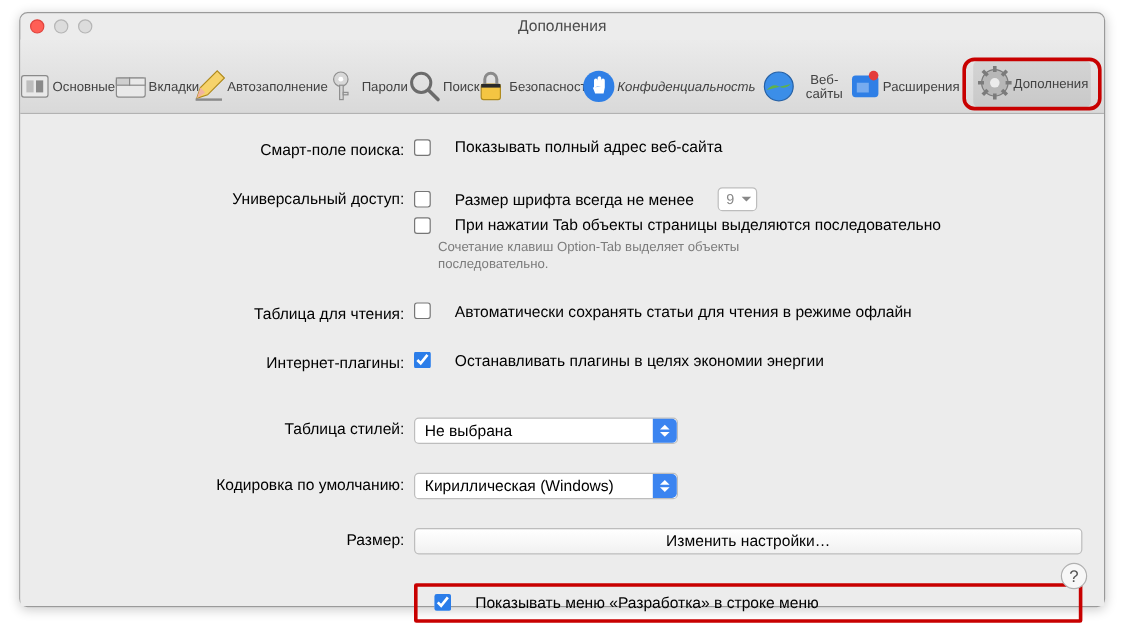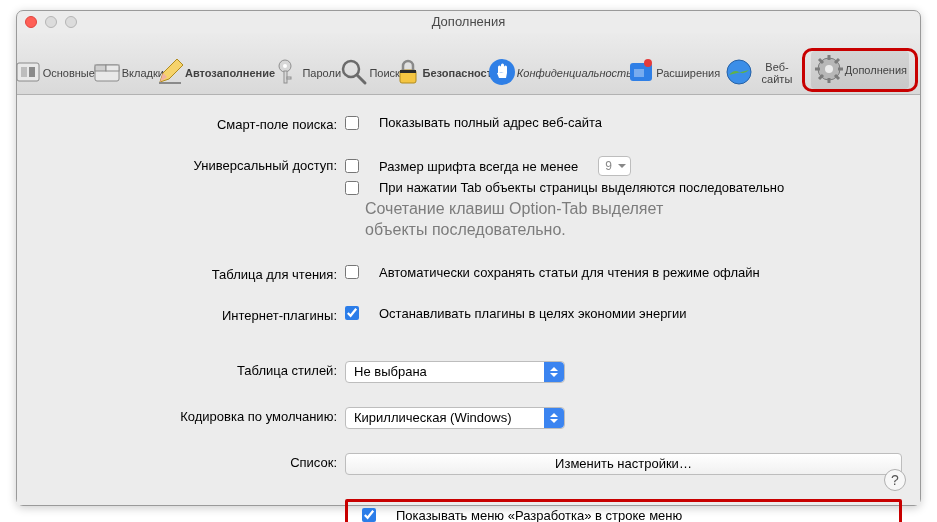--- a/index.html
+++ b/index.html
@@ -66,21 +66,21 @@
     text-align: center;
     cursor: default;
     min-width: 58px;
   }
   .tb-item .icon {
     width: 32px; height: 32px;
     display: flex; align-items: center; justify-content: center;
     margin-bottom: 2px;
   }
   .tb-item.long { min-width: 110px; font-style: italic; }
-  .tb-item.medium { min-width: 80px; font-weight: bold; }
+  .tb-item.medium { min-width: 80px; }
   .highlight-red {
     border: 3px solid #c80000;
     border-radius: 10px;
     padding: 0 6px;
   }
   .tb-item.selected {
     background: rgba(0,0,0,0.08);
     border-radius: 4px;
   }
 
@@ -113,21 +113,21 @@
     align-items: center;
     gap: 20px;
   }
   .chk input[type=checkbox] {
     width: 14px; height: 14px;
     margin: 0;
     accent-color: #2b7de9;
   }
   .chk label { color: #000; }
   .hint {
-    font-size: 16px;
+    font-size: 11px;
     color: #7c7c7c;
     margin-left: 20px;
     line-height: 1.3;
     max-width: 340px;
   }
   .inline-select-small {
     background: #fff;
     border: 1px solid #bdbdbd;
     border-radius: 4px;
     height: 20px;
@@ -300,37 +300,37 @@
             <circle cx="15" cy="15" r="13" fill="#2f7fe6"></circle>
             <path d="M11 16 v-6 a1.5 1.5 0 0 1 3 0 v5 M14 15 v-7 a1.5 1.5 0 0 1 3 0 v7 M17 15 v-5 a1.5 1.5 0 0 1 3 0 v6 l-1 5 h-7 l-2-5" fill="#fff"></path>
           </svg>
       </span>
       <span>Конфиденциальность</span>
     </div>
 
     <div class="tb-item">
       <span class="icon">
         <svg width="30" height="30">
+            <circle cx="15" cy="15" r="12" fill="#3b8ee8"></circle>
+            <path d="M5 18 q5 -6 10 -3 q5 3 10 -2" fill="#5fb24a"></path>
+            <ellipse cx="15" cy="15" rx="12" ry="12" fill="none" stroke="#2661a5"></ellipse>
+          </svg>
+      </span>
+      <span>Веб-сайты</span>
+    </div>
+
+    <div class="tb-item">
+      <span class="icon">
+        <svg width="30" height="30">
             <rect x="4" y="6" width="22" height="18" rx="3" fill="#2f7fe6"></rect>
             <circle cx="22" cy="6" r="4" fill="#e43b3b"></circle>
             <path d="M8 12 h10 v8 h-10 z" fill="#fff" opacity="0.35"></path>
           </svg>
       </span>
       <span>Расширения</span>
-    </div>
-
-    <div class="tb-item">
-      <span class="icon">
-        <svg width="30" height="30">
-            <circle cx="15" cy="15" r="12" fill="#3b8ee8"></circle>
-            <path d="M5 18 q5 -6 10 -3 q5 3 10 -2" fill="#5fb24a"></path>
-            <ellipse cx="15" cy="15" rx="12" ry="12" fill="none" stroke="#2661a5"></ellipse>
-          </svg>
-      </span>
-      <span>Веб-сайты</span>
     </div>
 
     <div class="highlight-red">
       <div class="tb-item selected">
         <span class="icon">
           <svg width="30" height="30">
               <circle cx="15" cy="15" r="11" fill="#b7b7b7" stroke="#7b7b7b"></circle>
               <circle cx="15" cy="15" r="4" fill="#ececec"></circle>
               <g stroke="#7b7b7b" stroke-width="3">
                 <line x1="15" y1="1" x2="15" y2="6"></line>
@@ -424,21 +424,21 @@
         <div class="combo">
           <span>Кириллическая (Windows)</span>
           <span class="arrows"></span>
         </div>
       </div>
     </div>
 
     <div class="spacer"></div>
 
     <div class="row">
-      <div class="label">Список:</div>
+      <div class="label">Размер:</div>
       <div class="control">
         <span class="btn">Изменить настройки…</span>
       </div>
     </div>
 
     <div class="spacer"></div>
 
     <div class="row">
       <div class="label"></div>
       <div class="control">

